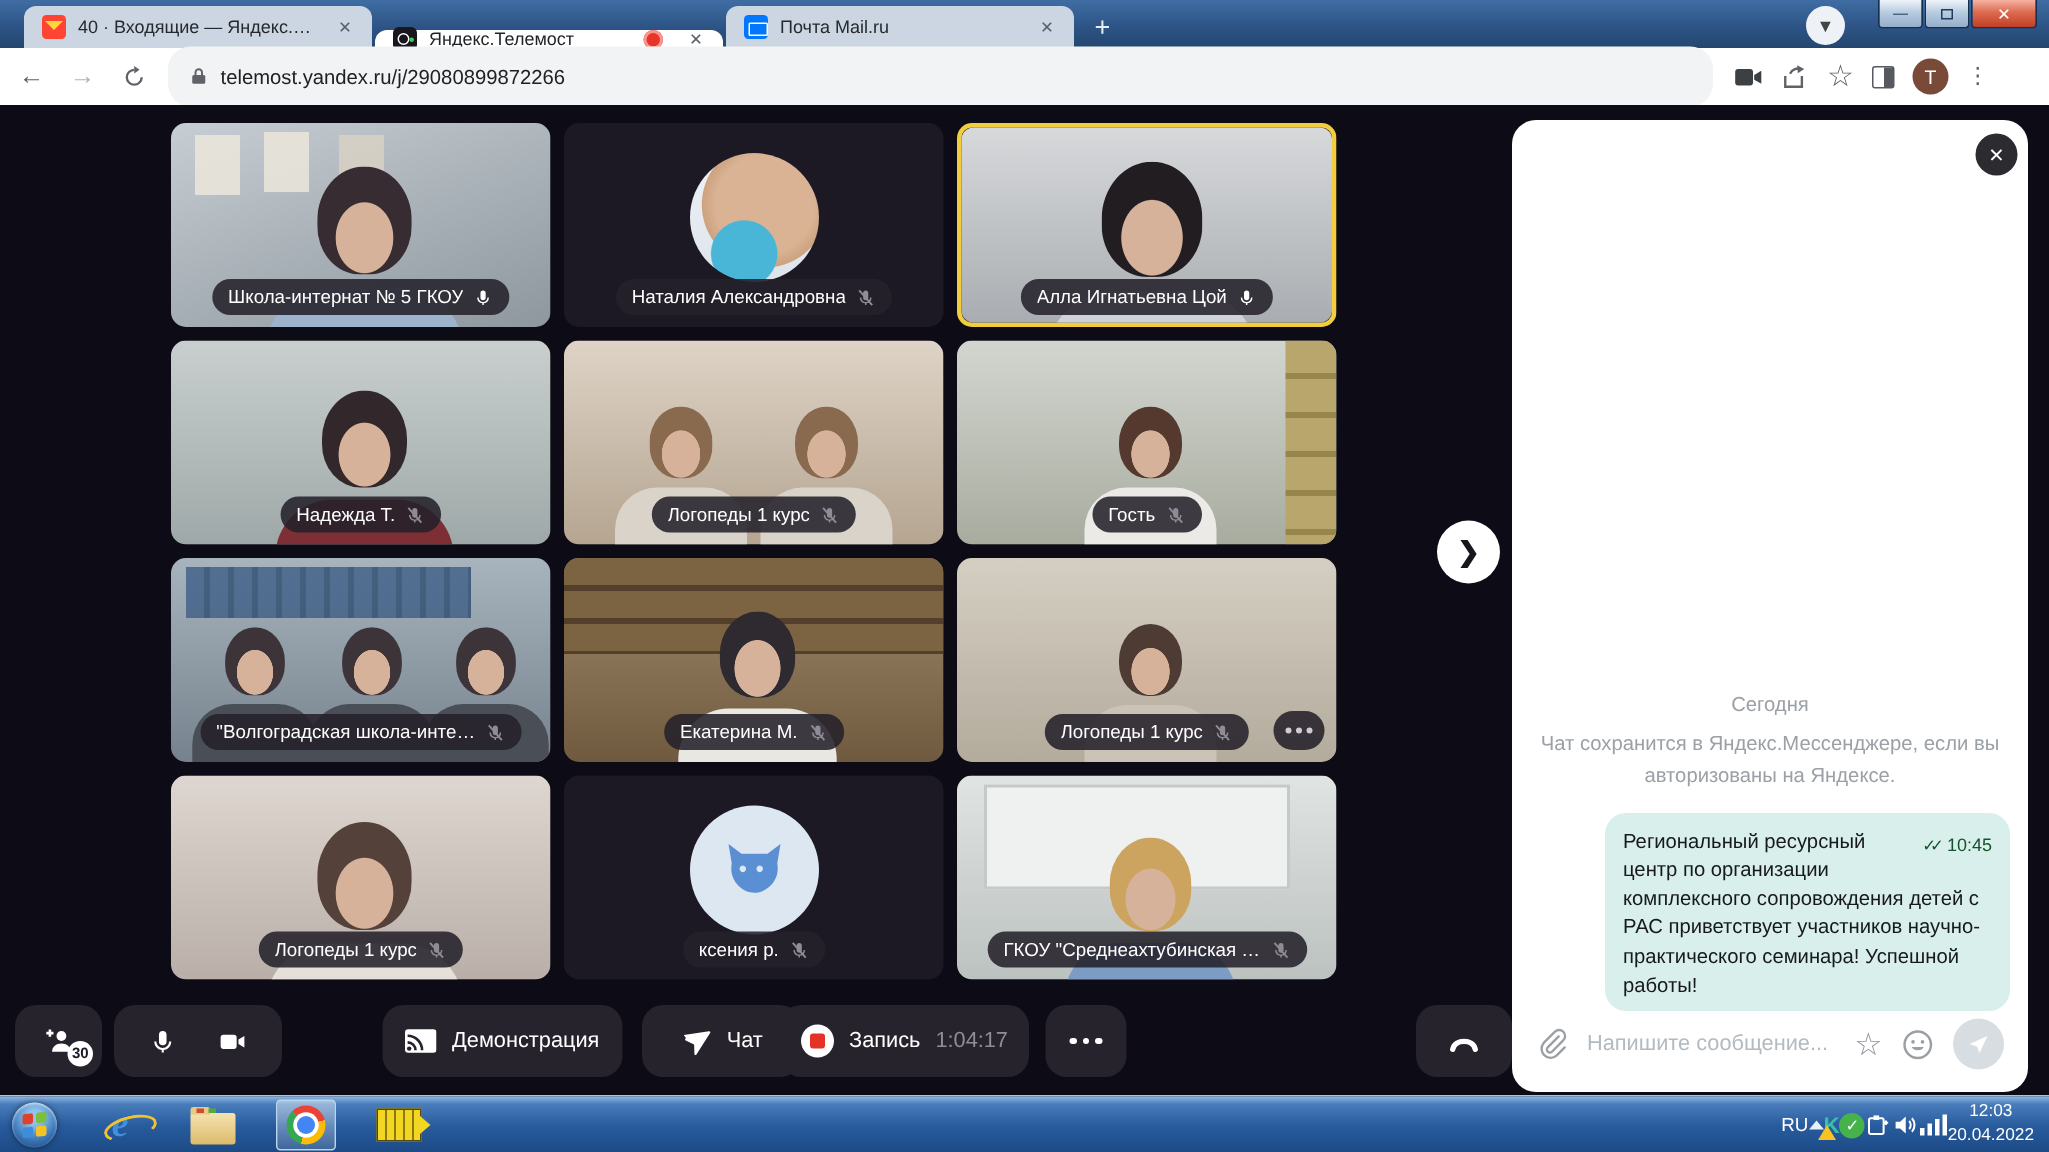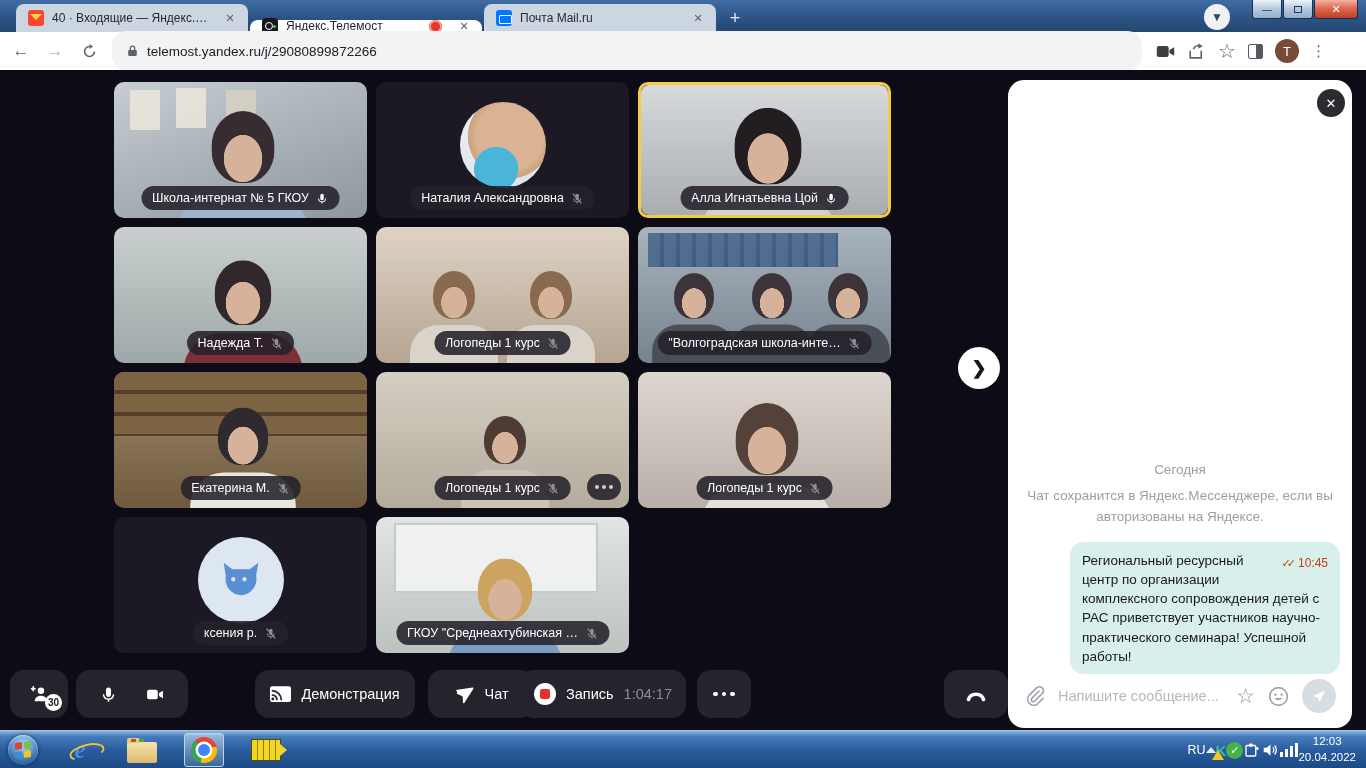--- a/index.html
+++ b/index.html
@@ -135,21 +135,21 @@
   
   .chat { position:absolute; left:1008px; top:10px; width:344px; height:648px; background:#fff;
     border-radius:16px; overflow:hidden; }
   .chat-close { position:absolute; top:9px; right:7px; width:28px; height:28px; border-radius:50%;
     background:#2b2b30; color:#fff; display:flex; align-items:center; justify-content:center; font-size:13px; }
   .day-label { position:absolute; top:382px; width:100%; text-align:center; color:#9aa0a6; font-size:13.5px; }
   .chat-notice { position:absolute; top:406px; left:14px; right:14px; text-align:center; color:#9aa0a6;
     font-size:13.5px; line-height:1.55; }
   .bubble { position:absolute; top:462px; left:62px; right:12px; background:#d9efec; border-radius:14px;
     padding:9px 12px 8px; font-size:13.5px; line-height:1.42; color:#17191c; }
-  .bubble .meta { float:right; margin:4px 0 0 8px; color:#c2410c; font-size:12px; }
+  .bubble .meta { float:right; margin:4px 0 0 8px; color:#14532d; font-size:12px; }
   .bubble .meta .ck { letter-spacing:-4px; margin-right:6px; font-size:11px; }
   .chat-input-row { position:absolute; left:10px; right:10px; bottom:10px; height:44px; display:flex;
     align-items:center; gap:12px; padding:0 6px; }
   .chat-input-row input { flex:1; border:none; outline:none; font-size:14.5px; color:#b91c1c;
     font-family:"Liberation Sans", sans-serif; min-width:0; }
   .chat-input-row input::placeholder { color:#b3bac0; }
   .chat-star { color:#8f959b; font-size:21px; }
   .send-btn { width:34px; height:34px; border-radius:50%; background:#d8dde1; display:flex;
     align-items:center; justify-content:center; flex:0 0 34px; }
 
@@ -335,20 +335,35 @@
         <div class="name-pill">
           <span class="tile-name">Логопеды 1 курс</span>
 
           <svg class="mic-off" width="13" height="13" viewBox="0 0 24 24">
               <path fill="#8f8c96" d="M12 15a3.2 3.2 0 0 0 3.2-3.2V6.2a3.2 3.2 0 0 0-6.4 0v5.6A3.2 3.2 0 0 0 12 15zm5.4-3.2a5.4 5.4 0 0 1-10.8 0H4.8a7.2 7.2 0 0 0 6.3 7.1V21h1.8v-2.1a7.2 7.2 0 0 0 6.3-7.1z"></path>
               <line x1="4" y1="3" x2="20" y2="21" stroke="#8f8c96" stroke-width="2.4"></line>
             </svg>
         </div>
 
       </div>
+        <div class="tile p6">
+        <div class="photo">
+            <div class="figure" style="left: 32%;"></div>
+          </div>
+
+        <div class="name-pill">
+          <span class="tile-name">Гость</span>
+
+          <svg class="mic-off" width="13" height="13" viewBox="0 0 24 24">
+              <path fill="#8f8c96" d="M12 15a3.2 3.2 0 0 0 3.2-3.2V6.2a3.2 3.2 0 0 0-6.4 0v5.6A3.2 3.2 0 0 0 12 15zm5.4-3.2a5.4 5.4 0 0 1-10.8 0H4.8a7.2 7.2 0 0 0 6.3 7.1V21h1.8v-2.1a7.2 7.2 0 0 0 6.3-7.1z"></path>
+              <line x1="4" y1="3" x2="20" y2="21" stroke="#8f8c96" stroke-width="2.4"></line>
+            </svg>
+        </div>
+
+      </div>
         <div class="tile p7">
         <div class="photo">
             <div class="figure" style="left: 3%;"></div>
             <div class="figure" style="left: 34%;"></div>
             <div class="figure" style="left: 64%;"></div>
           </div>
 
         <div class="name-pill">
           <span class="tile-name">"Волгоградская школа-инте…</span>
 

